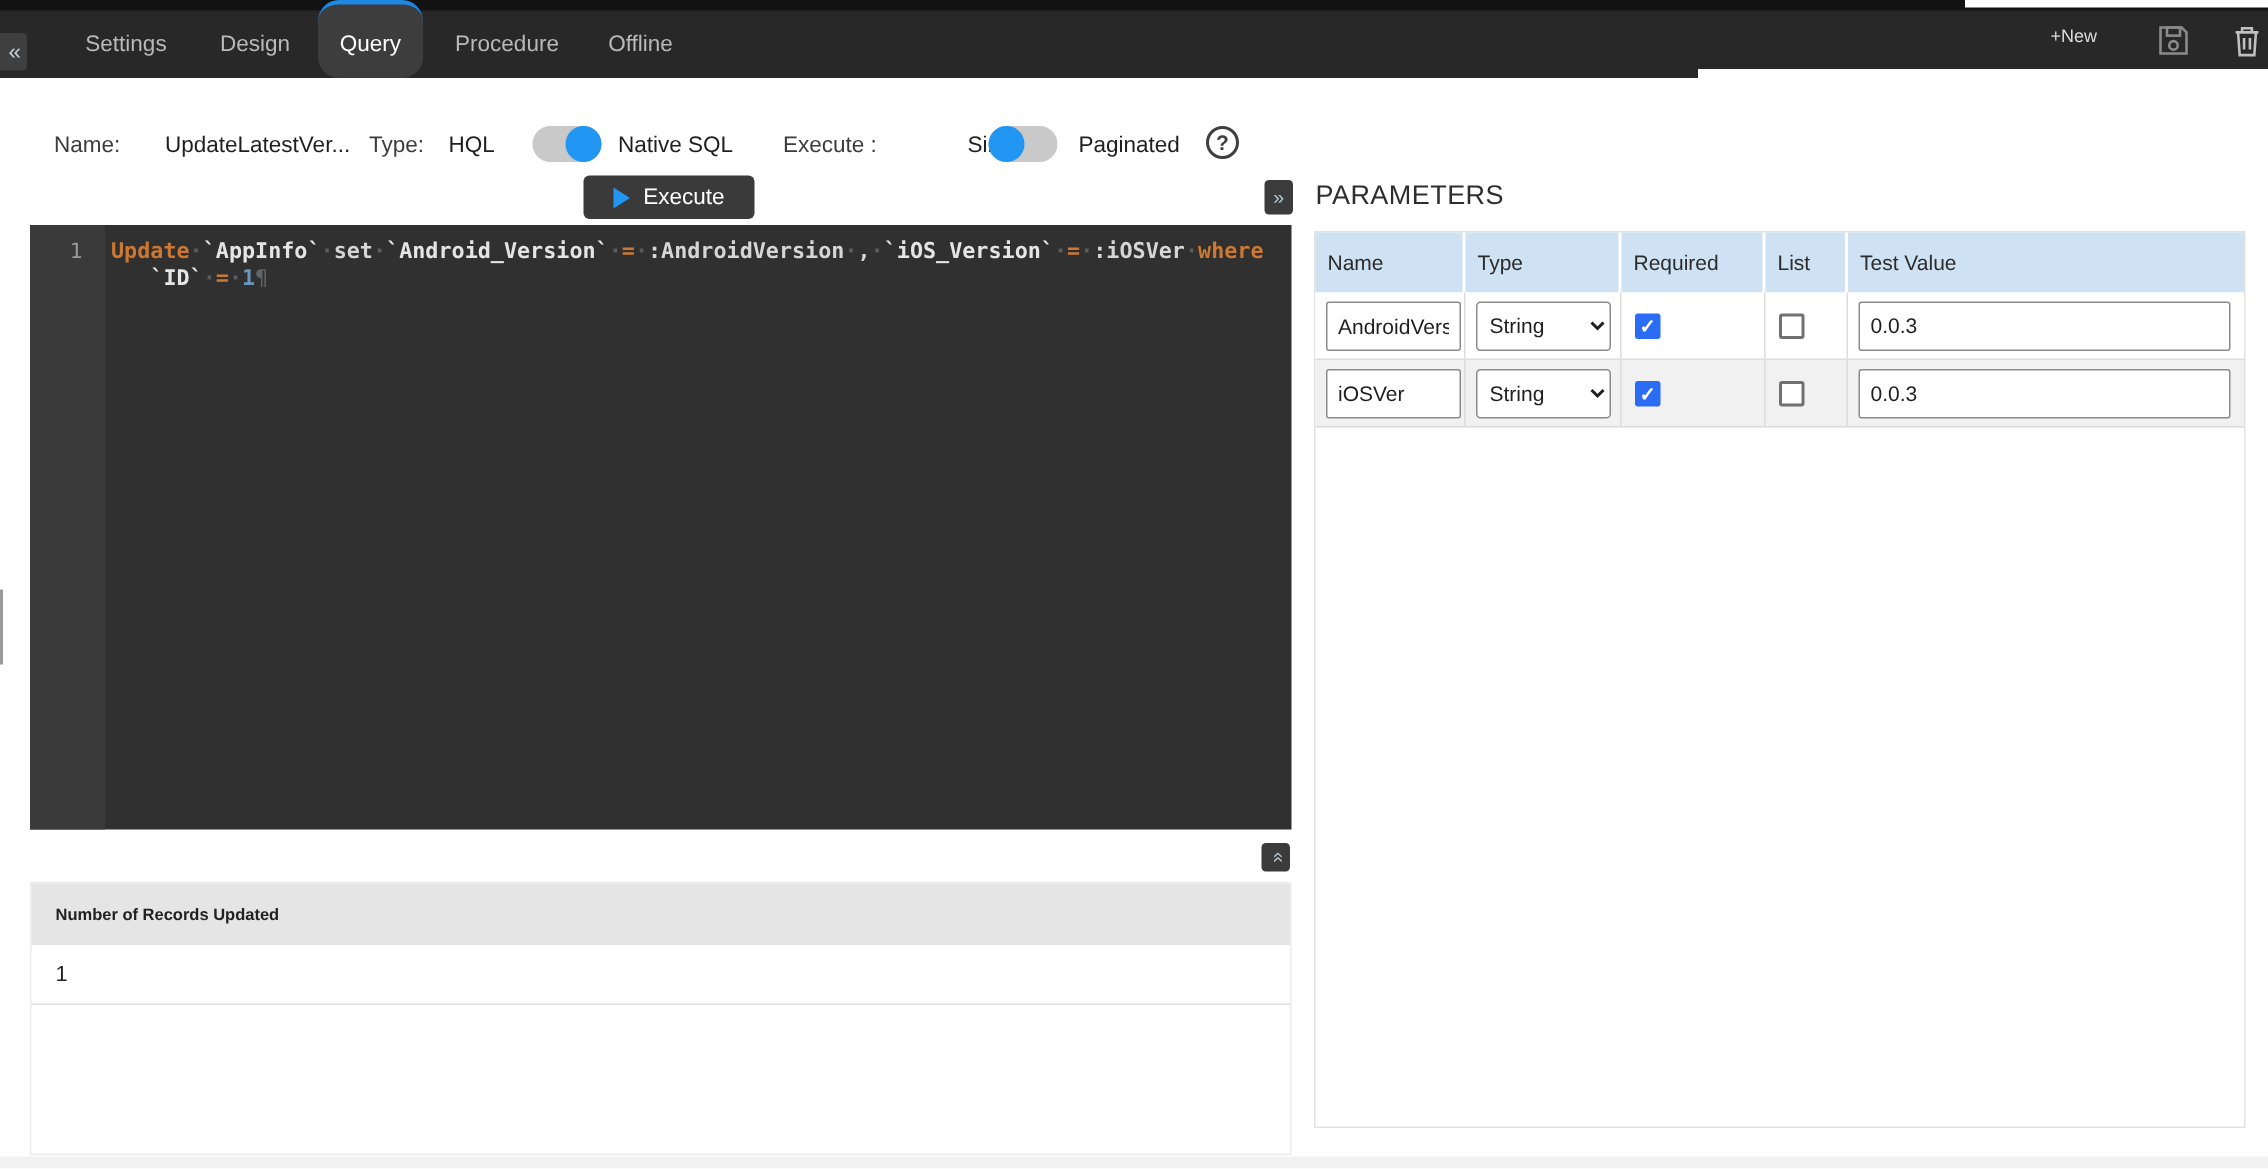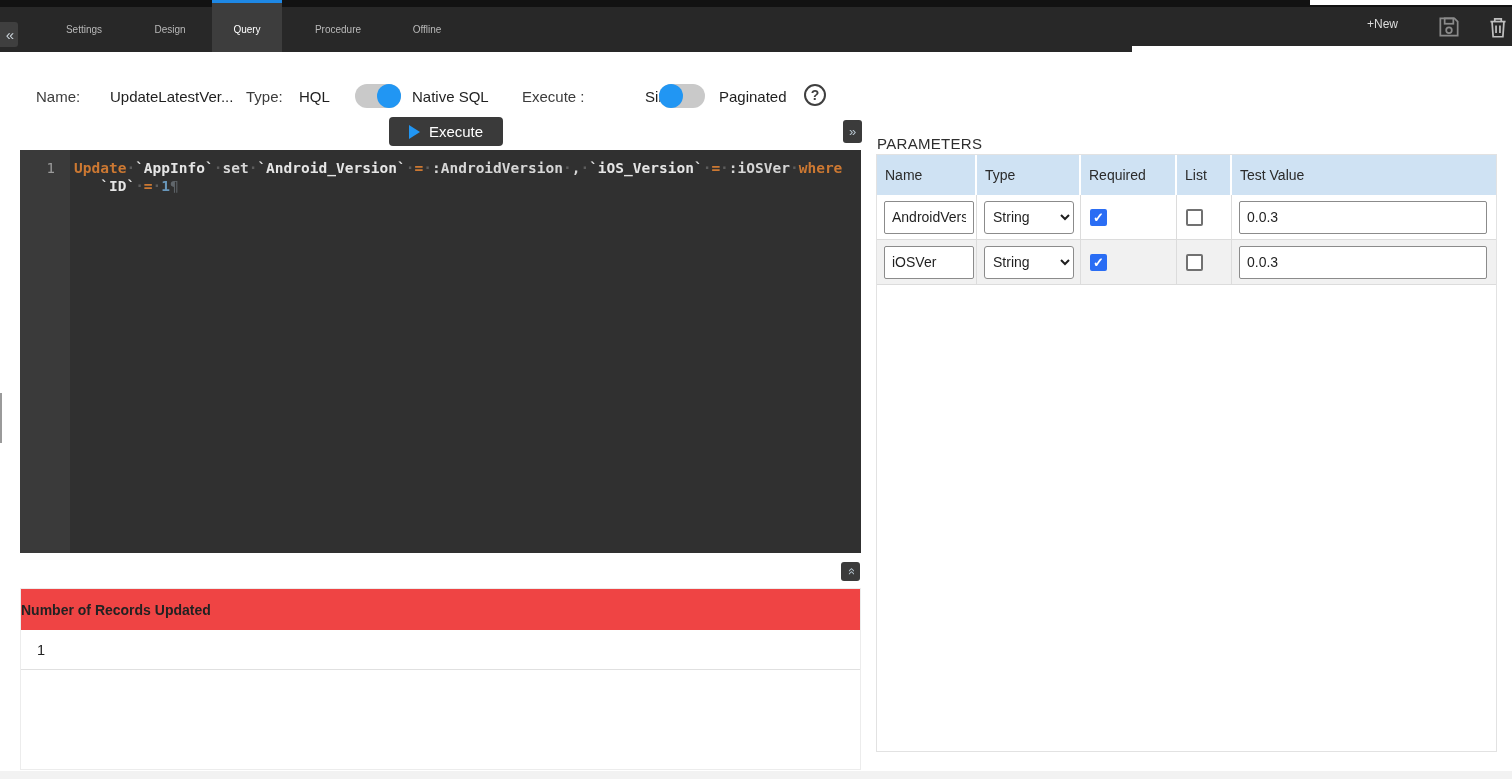--- a/index.html
+++ b/index.html
@@ -9,22 +9,22 @@
 
   
   .navbar { position:absolute; left:0; top:0; width:1512px; height:52px; background:#282828; }
   .navbar-topstrip { position:absolute; left:0; top:0; width:1512px; height:7px; background:#121212; }
   .notch-top { position:absolute; left:1310px; top:0; width:202px; height:5px; background:#ffffff; }
   .notch-bottom { position:absolute; left:1132px; top:46px; width:380px; height:6px; background:#ffffff; }
   .collapse-btn { position:absolute; left:-6px; top:22px; width:24px; height:25px; background:#3f3f3f;
                   border-radius:3px; color:#c9d2d9; font-size:15px; display:flex; align-items:center;
                   justify-content:flex-end; padding-right:4px; cursor:pointer; }
   .tab { position:absolute; top:0; height:52px; display:flex; align-items:center; justify-content:center;
-         color:#b9b9b9; font-size:10px; cursor:pointer; padding-top:7px; }
-  .tab.active { background:#3d3d3d; border-top:3px solid #1e88e5; color:#ffffff; padding-top:4px; }
+         color:#b9b9b9; font-size:15px; cursor:pointer; padding-top:7px; }
+  .tab.active { background:#3d3d3d; border-top:3px solid #1e88e5; color:#ffffff; padding-top:4px;border-radius:14px; }
   .tab-settings { left:40px; width:88px; }
   .tab-design  { left:128px; width:84px; }
   .tab-query   { left:212px; width:70px; }
   .tab-procedure { left:282px; width:112px; }
   .tab-offline { left:394px; width:66px; }
   .nav-new { position:absolute; left:1367px; top:17px; color:#dcdcdc; font-size:12px; cursor:pointer; }
   .nav-icon { position:absolute; top:14px; width:26px; height:26px; cursor:pointer; }
   .nav-icon svg { width:100%; height:100%; }
   .nav-save { left:1436px; }
   .nav-trash { left:1485px; }
@@ -64,21 +64,21 @@
   .tk-kw { color:#cc7832; }
   .tk-id { color:#e5e5e5; }
   .tk-op { color:#cc7832; }
   .tk-pl { color:#d6d6d6; }
   .tk-num { color:#6897bb; }
   .tk-ws { color:#5c5c5c; }
   .tk-ind { color:#5c5c5c; }
   .tk-pil { color:#60666b; font-weight:normal; }
 
   
-  .params-title { position:absolute; left:877px; top:135px; font-size:15px; color:#2e2e2e;
+  .params-title { position:absolute; left:877px; top:120px; font-size:18px; color:#2e2e2e;
                   font-weight:500; letter-spacing:.3px; }
   .params-panel { position:absolute; left:876px; top:154px; width:621px; height:598px;
                   border:1px solid #e2e2e2; background:#fff; }
   .ptable { width:100%; }
   .phead { display:flex; background:#cfe2f3; height:40px; }
   .phead .pcell { display:flex; align-items:center; font-size:14px; color:#2b2b2b; padding-left:8px;
                   border-right:2px solid #ffffff; }
   .phead .pcell:last-child { border-right:none; }
   .prow { display:flex; height:45px; border-bottom:1px solid #dcdcdc; background:#fff; }
   .prow.alt { background:#f1f1f1; }
@@ -94,22 +94,22 @@
              color:#1f1f1f; padding:0 4px; background:#fff; font-family:"Liberation Sans", sans-serif; }
   .checkbox { width:17px; height:17px; border-radius:2px; border:2px solid #717171; background:#fff;
               margin-left:2px; display:flex; align-items:center; justify-content:center; cursor:pointer; }
   .checkbox .mark { display:none; color:#fff; font-size:13px; font-weight:bold; line-height:1; }
   .checkbox.checked { background:#2a6df4; border-color:#2a6df4; }
   .checkbox.checked .mark { display:block; }
 
   
   .result-panel { position:absolute; left:20px; top:588px; width:841px; height:182px;
                   border:1px solid #ececec; background:#fff; }
-  .result-header { height:41px; background:#ef4444; display:flex; align-items:center; 
-                   font-size:14px; font-weight:bold; color:#222222; }
+  .result-header { height:41px; background:#e5e5e5; display:flex; align-items:center; padding-left:16px;
+                   font-size:11px; font-weight:bold; color:#222222; }
   .result-row { height:40px; display:flex; align-items:center; padding-left:16px; font-size:14.5px;
                 color:#222222; border-bottom:1px solid #e0e0e0; }
 
   .bottom-strip { position:absolute; left:0; top:771px; width:1512px; height:8px; background:#f2f2f2; }
   .left-artifact { position:absolute; left:0; top:393px; width:2px; height:50px; background:#9a9a9a; }
 </style>
 </head>
 <body>
 
 <div id="page">

